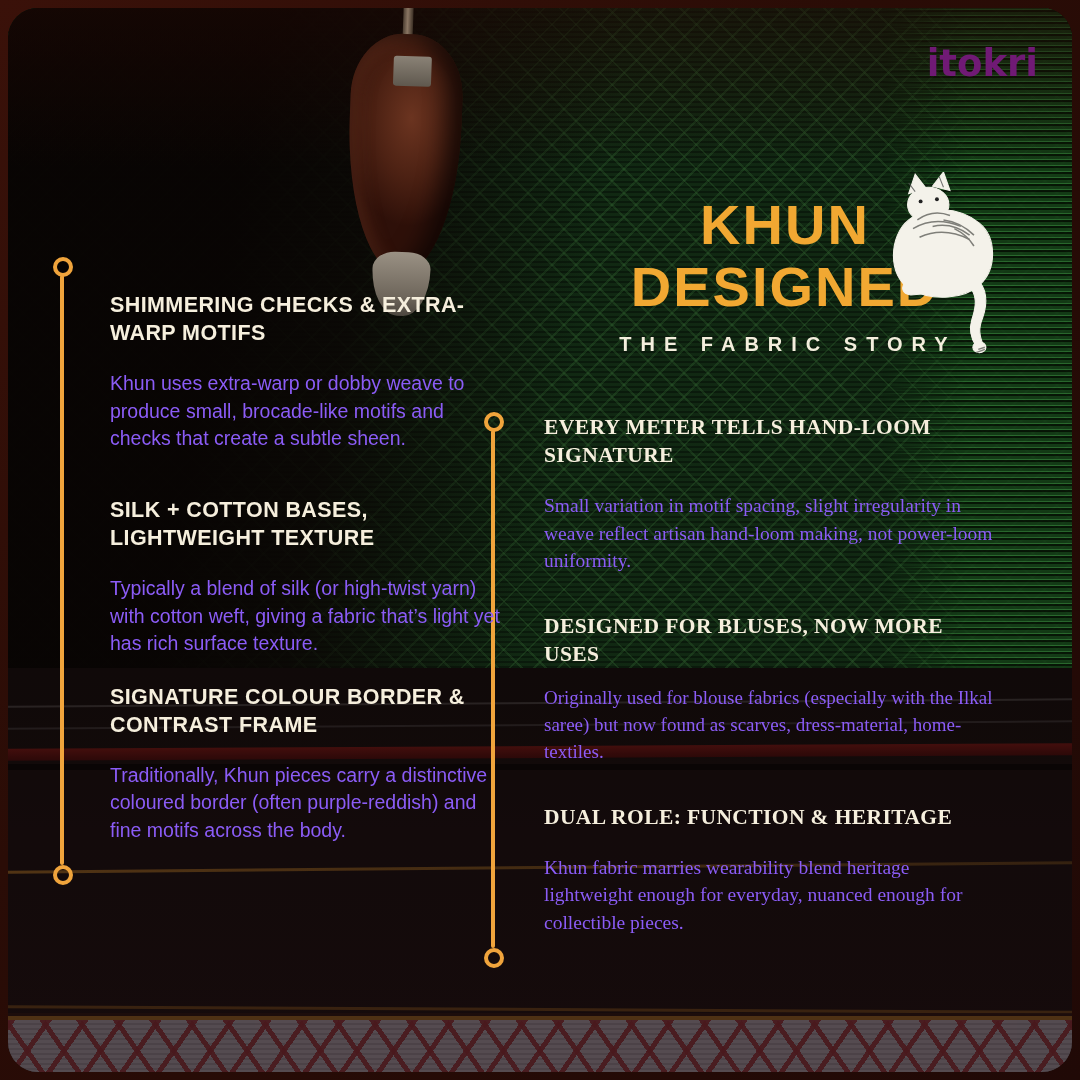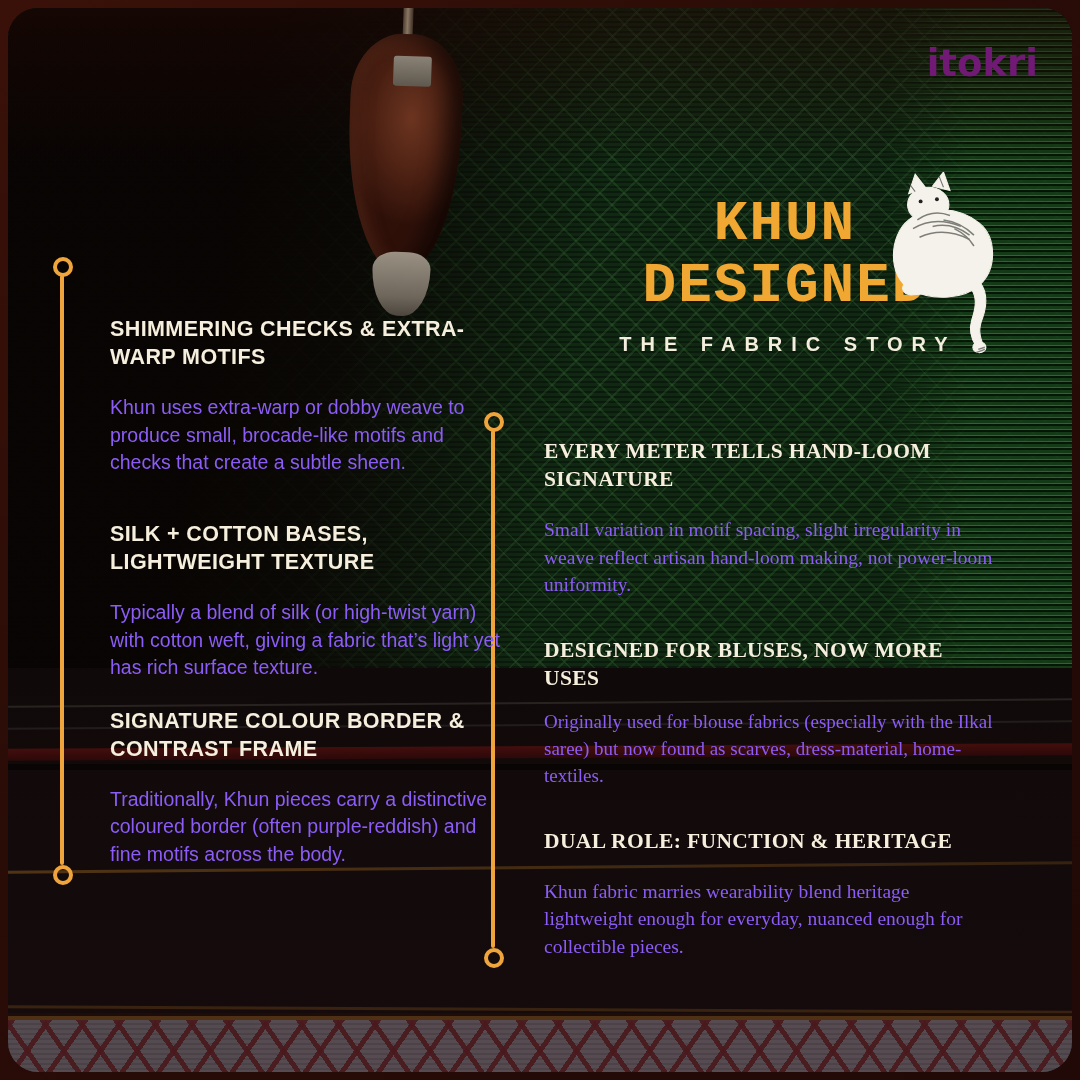--- a/index.html
+++ b/index.html
@@ -77,41 +77,41 @@
   .bg-bottom-dim{position:absolute;left:0;right:0;top:660px;bottom:0;background:rgba(10,4,6,.35);}
   
   .logo{
     position:absolute;right:42px;top:42px;
     font-size:37px;font-weight:bold;color:#701a75;letter-spacing:0;
     font-family:"DejaVu Sans","Liberation Sans",sans-serif;
   }
   .title-block{position:absolute;left:560px;top:194px;width:450px;text-align:center;}
   .title{
     margin:0;color:#f1a832;font-weight:800;font-size:56px;line-height:1.1;
-    letter-spacing:2px;font-family:Liberation Mono, monospace;
+    letter-spacing:2px;font-family:Liberation Sans, sans-serif;
   }
   .subtitle{
     margin-top:16px;color:#f4eedd;font-size:20px;font-weight:bold;letter-spacing:9px;
     white-space:nowrap;margin-left:6px;
   }
   .cat{position:absolute;left:880px;top:172px;width:140px;height:185px;}
   
   .vline{position:absolute;width:18px;}
   .vline .dot{position:absolute;left:0;width:12px;height:12px;border:4px solid #f0a43c;border-radius:50%;background:transparent;}
   .vline .bar{position:absolute;left:7px;width:4px;background:#f0a43c;border-radius:2px;}
   .vline.left{left:53px;top:257px;height:640px;}
   .vline.left .dot.top{top:0;}
   .vline.left .bar{top:18px;height:590px;}
   .vline.left .dot.bottom{top:608px;}
   .vline.right{left:484px;top:412px;height:570px;}
   .vline.right .dot.top{top:0;}
   .vline.right .bar{top:18px;height:518px;}
   .vline.right .dot.bottom{top:536px;}
   
-  .col{position:absolute;margin-top:24px;}
+  .col{position:absolute;}
   .col-left{left:110px;top:292px;width:392px;}
   .col-right{left:544px;top:414px;width:452px;font-family:Liberation Serif, serif;}
   .item h3{
     margin:0;color:#f6efdd;font-size:21.5px;line-height:1.3;font-weight:bold;
     letter-spacing:.4px;text-transform:uppercase;
   }
   .item p{
     margin:22px 0 0 0;color:#8b5cf6;font-size:19.5px;line-height:1.42;font-weight:normal;
   }
   .col-left .item{margin-bottom:44px;}

